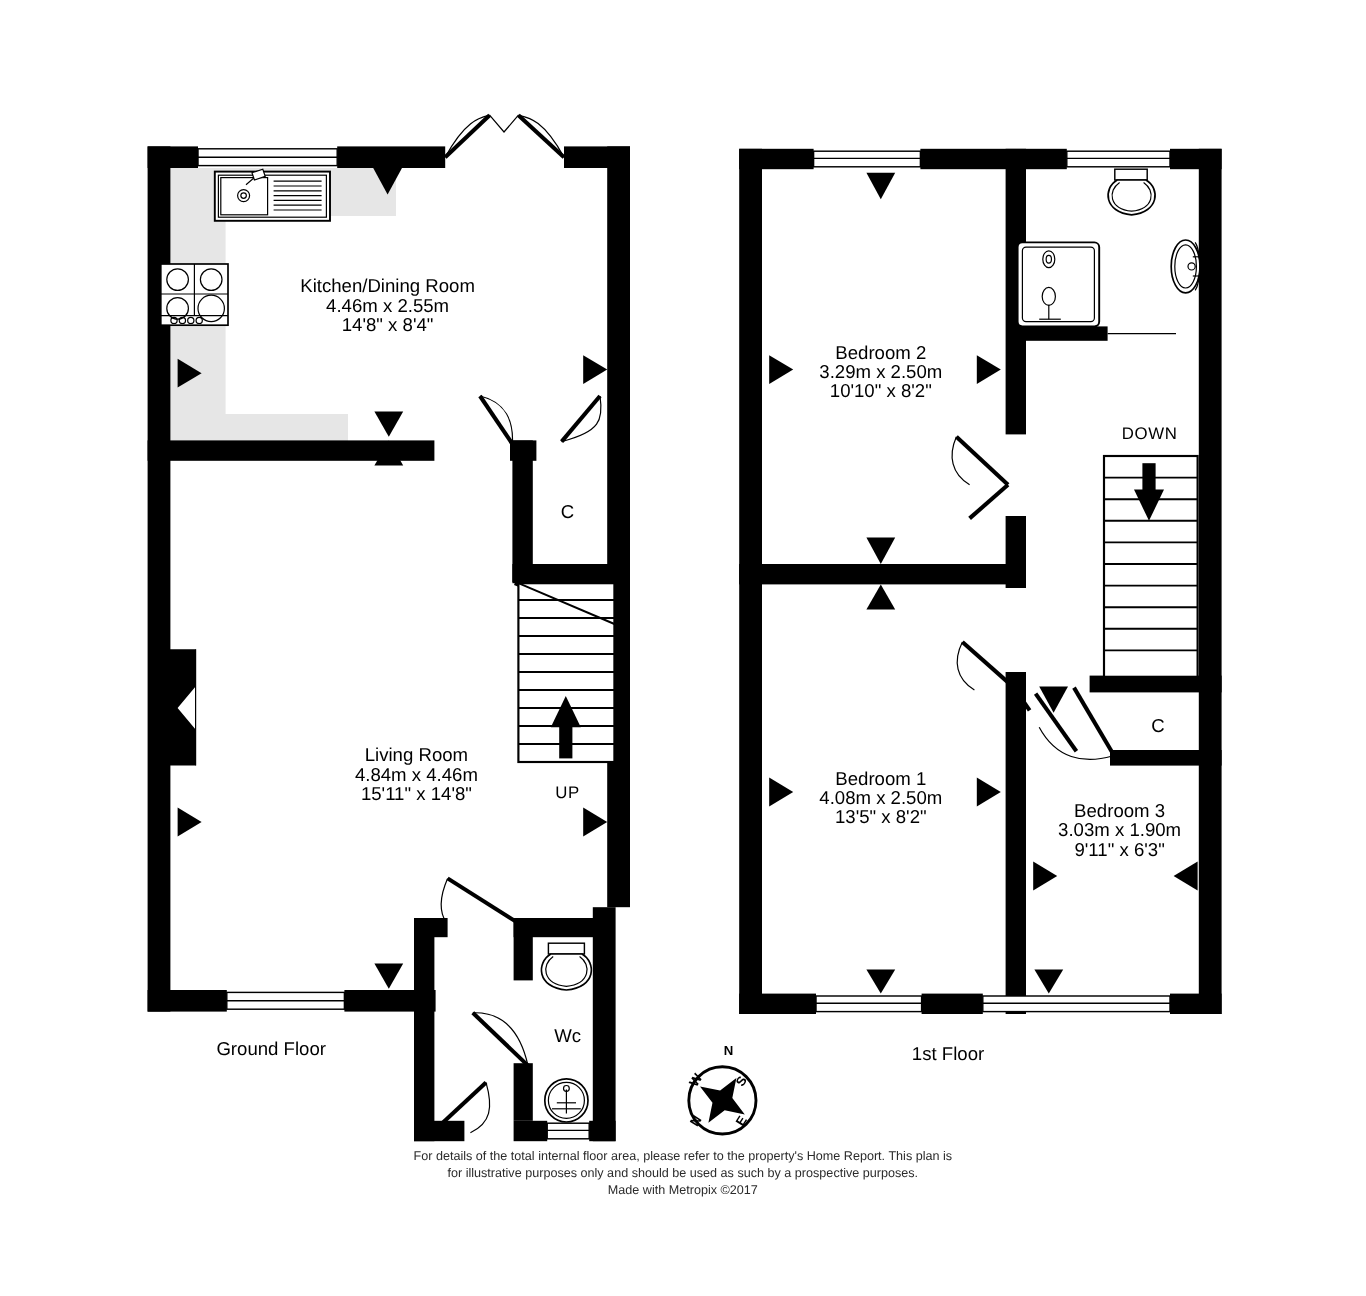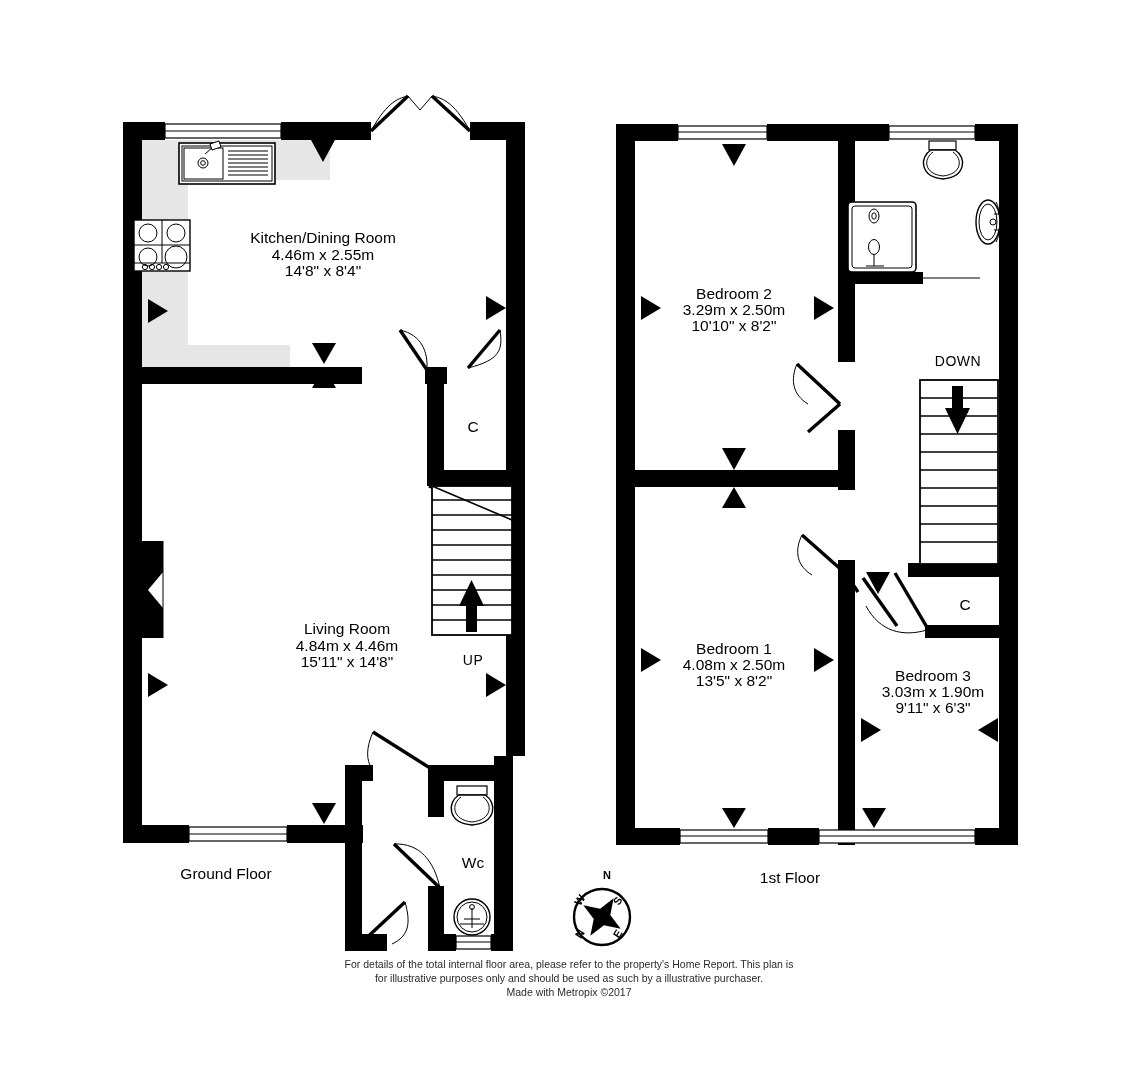--- a/index.html
+++ b/index.html
@@ -416,17 +416,17 @@
     <text class="compass-letter" x="-19" y="-15" transform="rotate(-58,-19,-15)">W</text>
     <text class="compass-letter" x="19" y="-14" transform="rotate(-58,19,-14)">S</text>
     <text class="compass-letter" x="-19" y="19" transform="rotate(-58,-19,19)">N</text>
     <text class="compass-letter" x="19" y="19" transform="rotate(-58,19,19)">E</text>
   </g>
 
 </svg>
 
 <div class="footer">
   <div>For details of the total internal floor area, please refer to the property's Home Report. This plan is</div>
-  <div>for illustrative purposes only and should be used as such by a illustrative purchaser.</div>
+  <div>for illustrative purposes only and should be used as such by a prospective purposes.</div>
   <div>Made with Metropix ©2017</div>
 </div>
 
 </div>
 
 </body></html>

